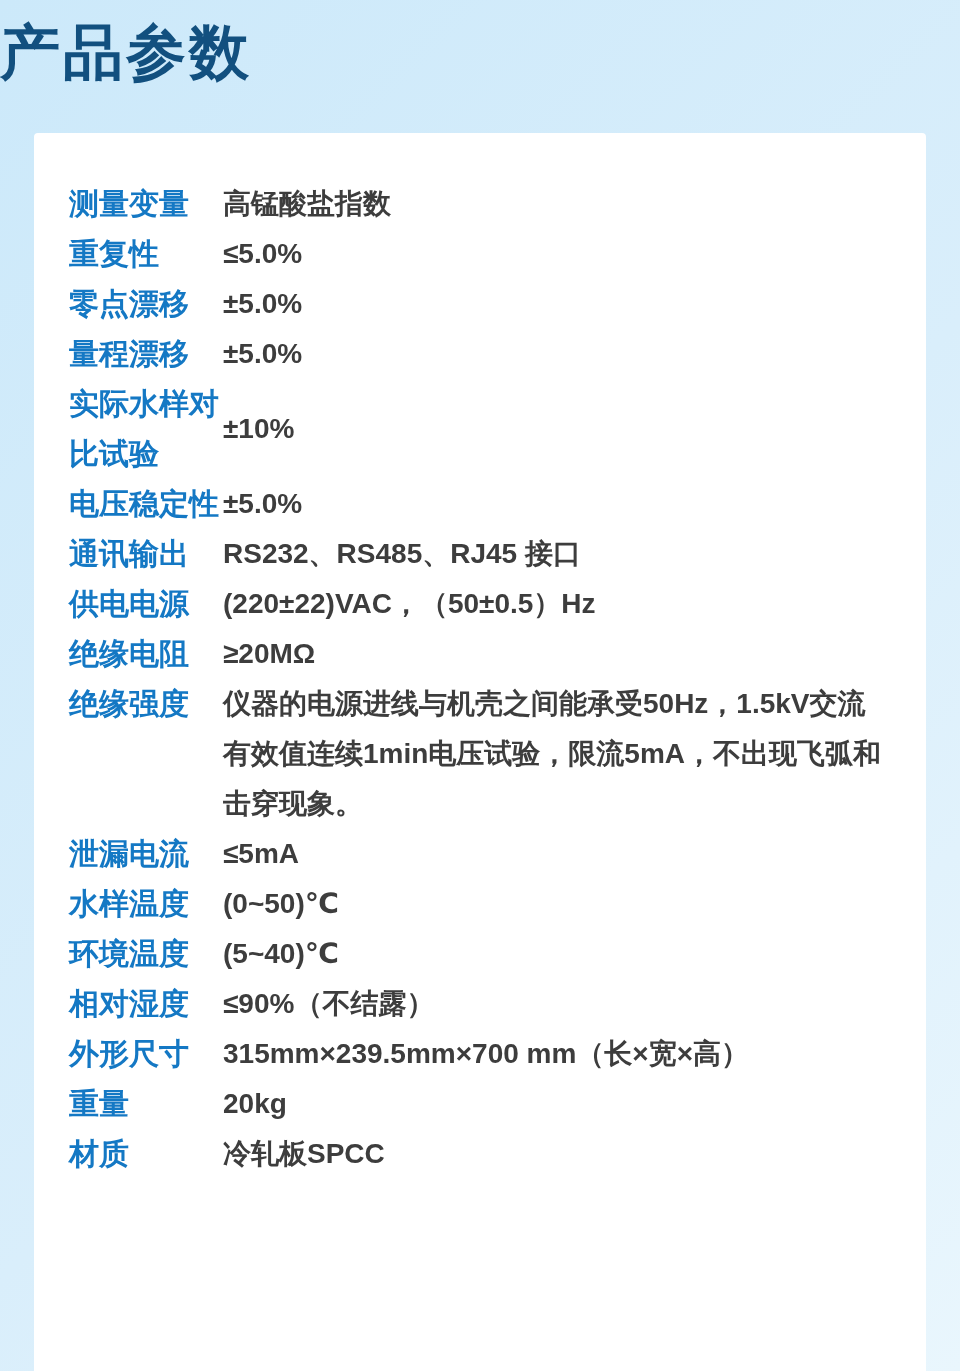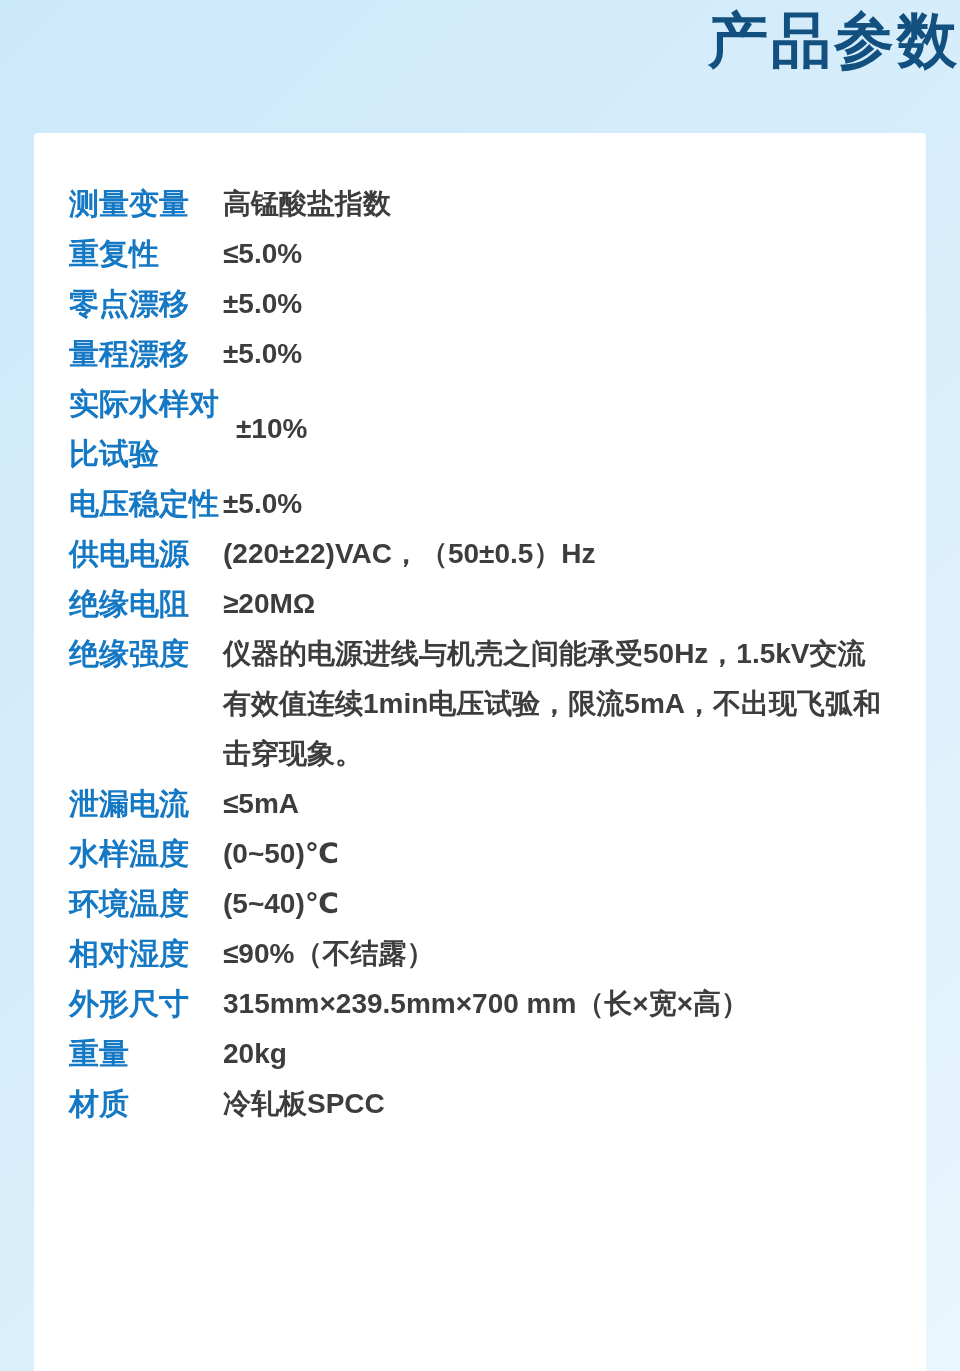--- a/index.html
+++ b/index.html
@@ -14,23 +14,23 @@
   html, body { margin: 0; padding: 0; }
   body {
     width: 960px;
     height: 1371px;
     overflow: hidden;
     background: linear-gradient(135deg, var(--background-start) 0%, #d9eefb 55%, var(--background-end) 100%);
     font-family: "Liberation Sans", "DejaVu Sans", sans-serif;
   }
   .page-title {
     margin: 0;
-    padding-top: 2px;
+    padding-top: 14px;
     height: 90px;
-    text-align: right;
+    text-align: left;
     font-size: 60px;
     line-height: 77px;
     font-weight: bold;
     letter-spacing: 3px;
     color: var(--title-color);
   }
   .card {
     width: 892px;
     height: 1320px;
     margin: 43px auto 0 auto;
@@ -38,21 +38,20 @@
     border-radius: 4px;
     padding: 46px 35px 34px 35px;
     overflow: hidden;
   }
   .row {
     display: flex;
     align-items: flex-start;
   }
   .row.center-value {
     align-items: center;
-    gap: 13px;
   }
   .spec-label {
     flex: 0 0 154px;
     font-size: 30px;
     line-height: 50px;
     font-weight: 700;
     color: var(--label-color);
   }
   .spec-value {
     flex: 1 1 auto;
@@ -94,20 +93,24 @@
     <div class="spec-label">实际水样对比试验</div>
     <div class="spec-value">±10%</div>
   </div>
 
   <div class="row">
     <div class="spec-label">电压稳定性</div>
     <div class="spec-value">±5.0%</div>
   </div>
 
 
+  <div class="row">
+    <div class="spec-label">通讯输出</div>
+    <div class="spec-value">RS232、RS485、RJ45 接口</div>
+  </div>
 
   <div class="row">
     <div class="spec-label">供电电源</div>
     <div class="spec-value">(220±22)VAC，（50±0.5）Hz</div>
   </div>
 
 
   <div class="row">
     <div class="spec-label">绝缘电阻</div>
     <div class="spec-value">≥20MΩ</div>

